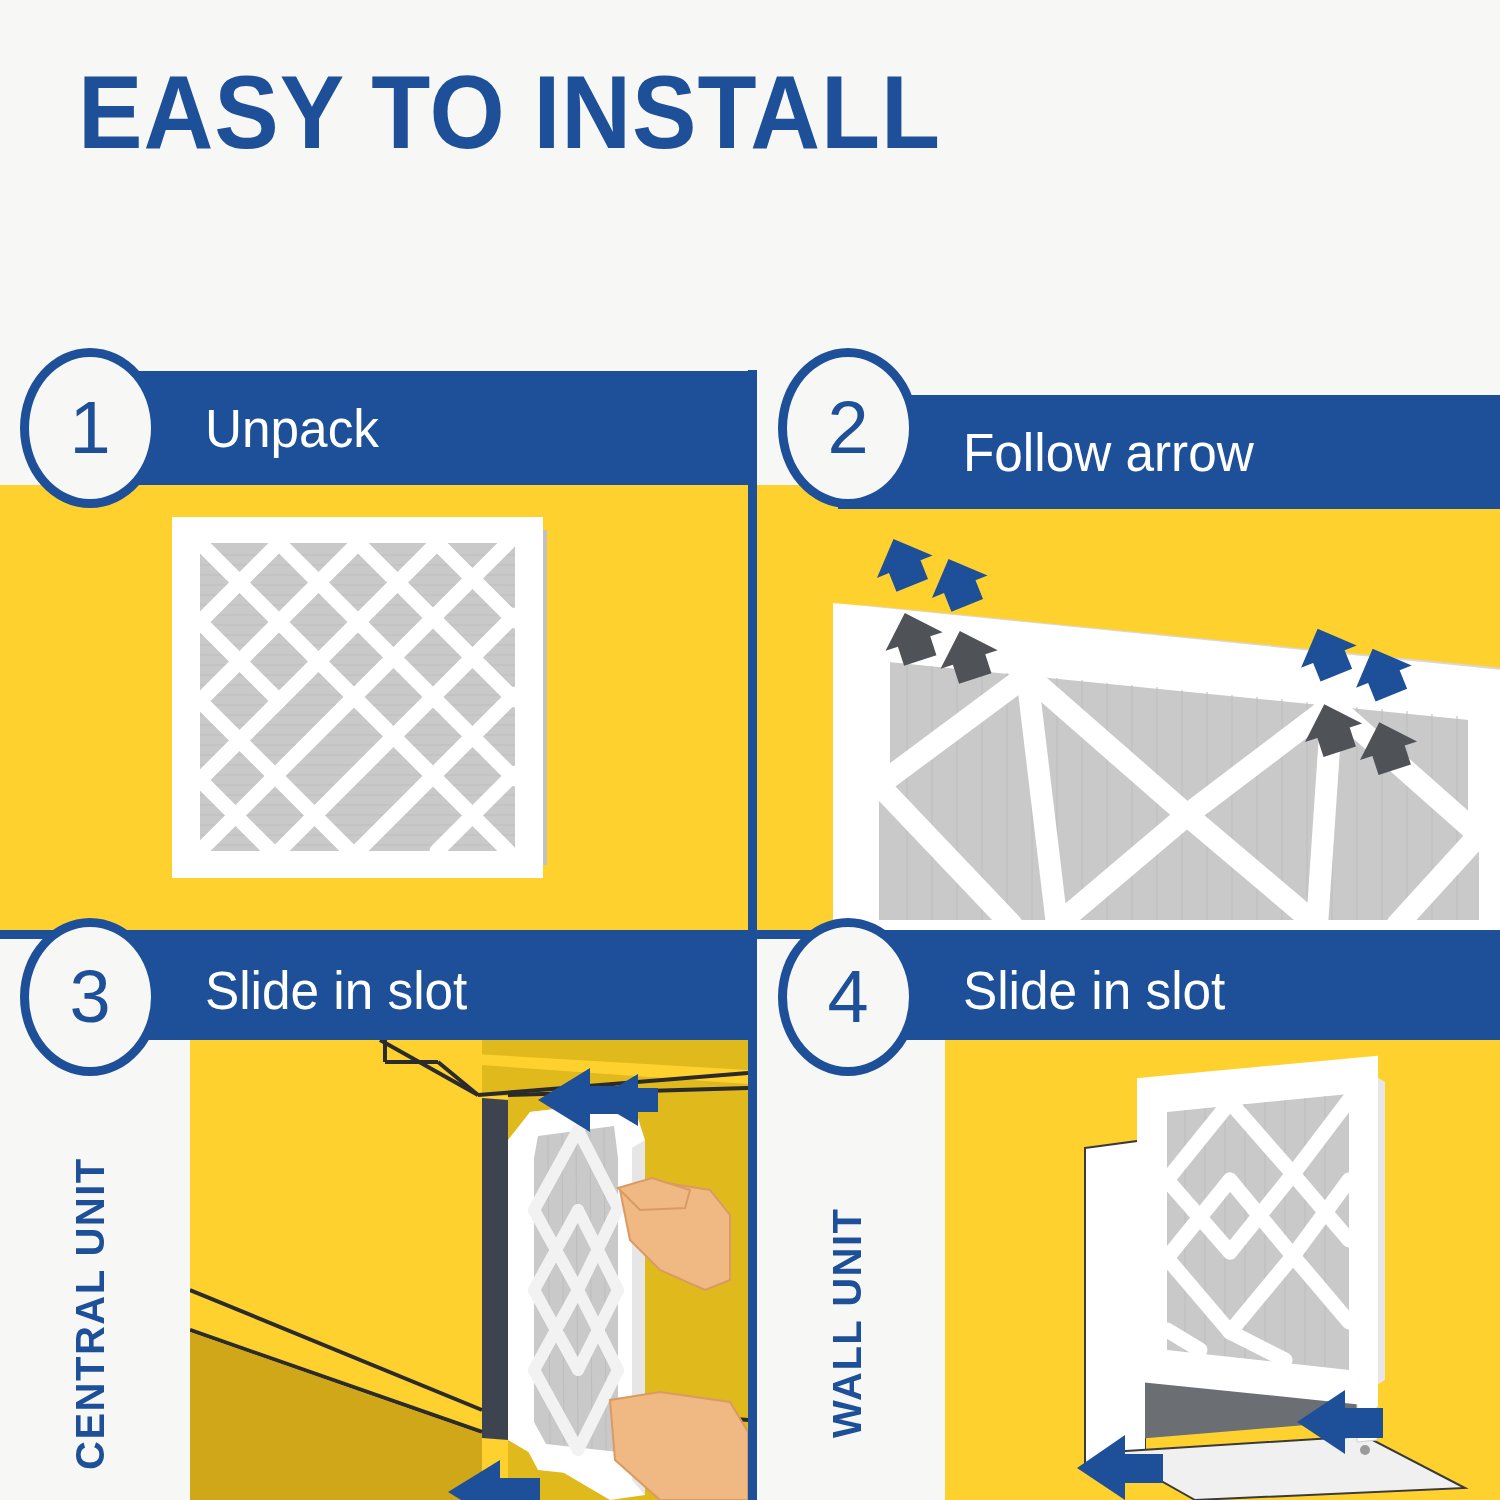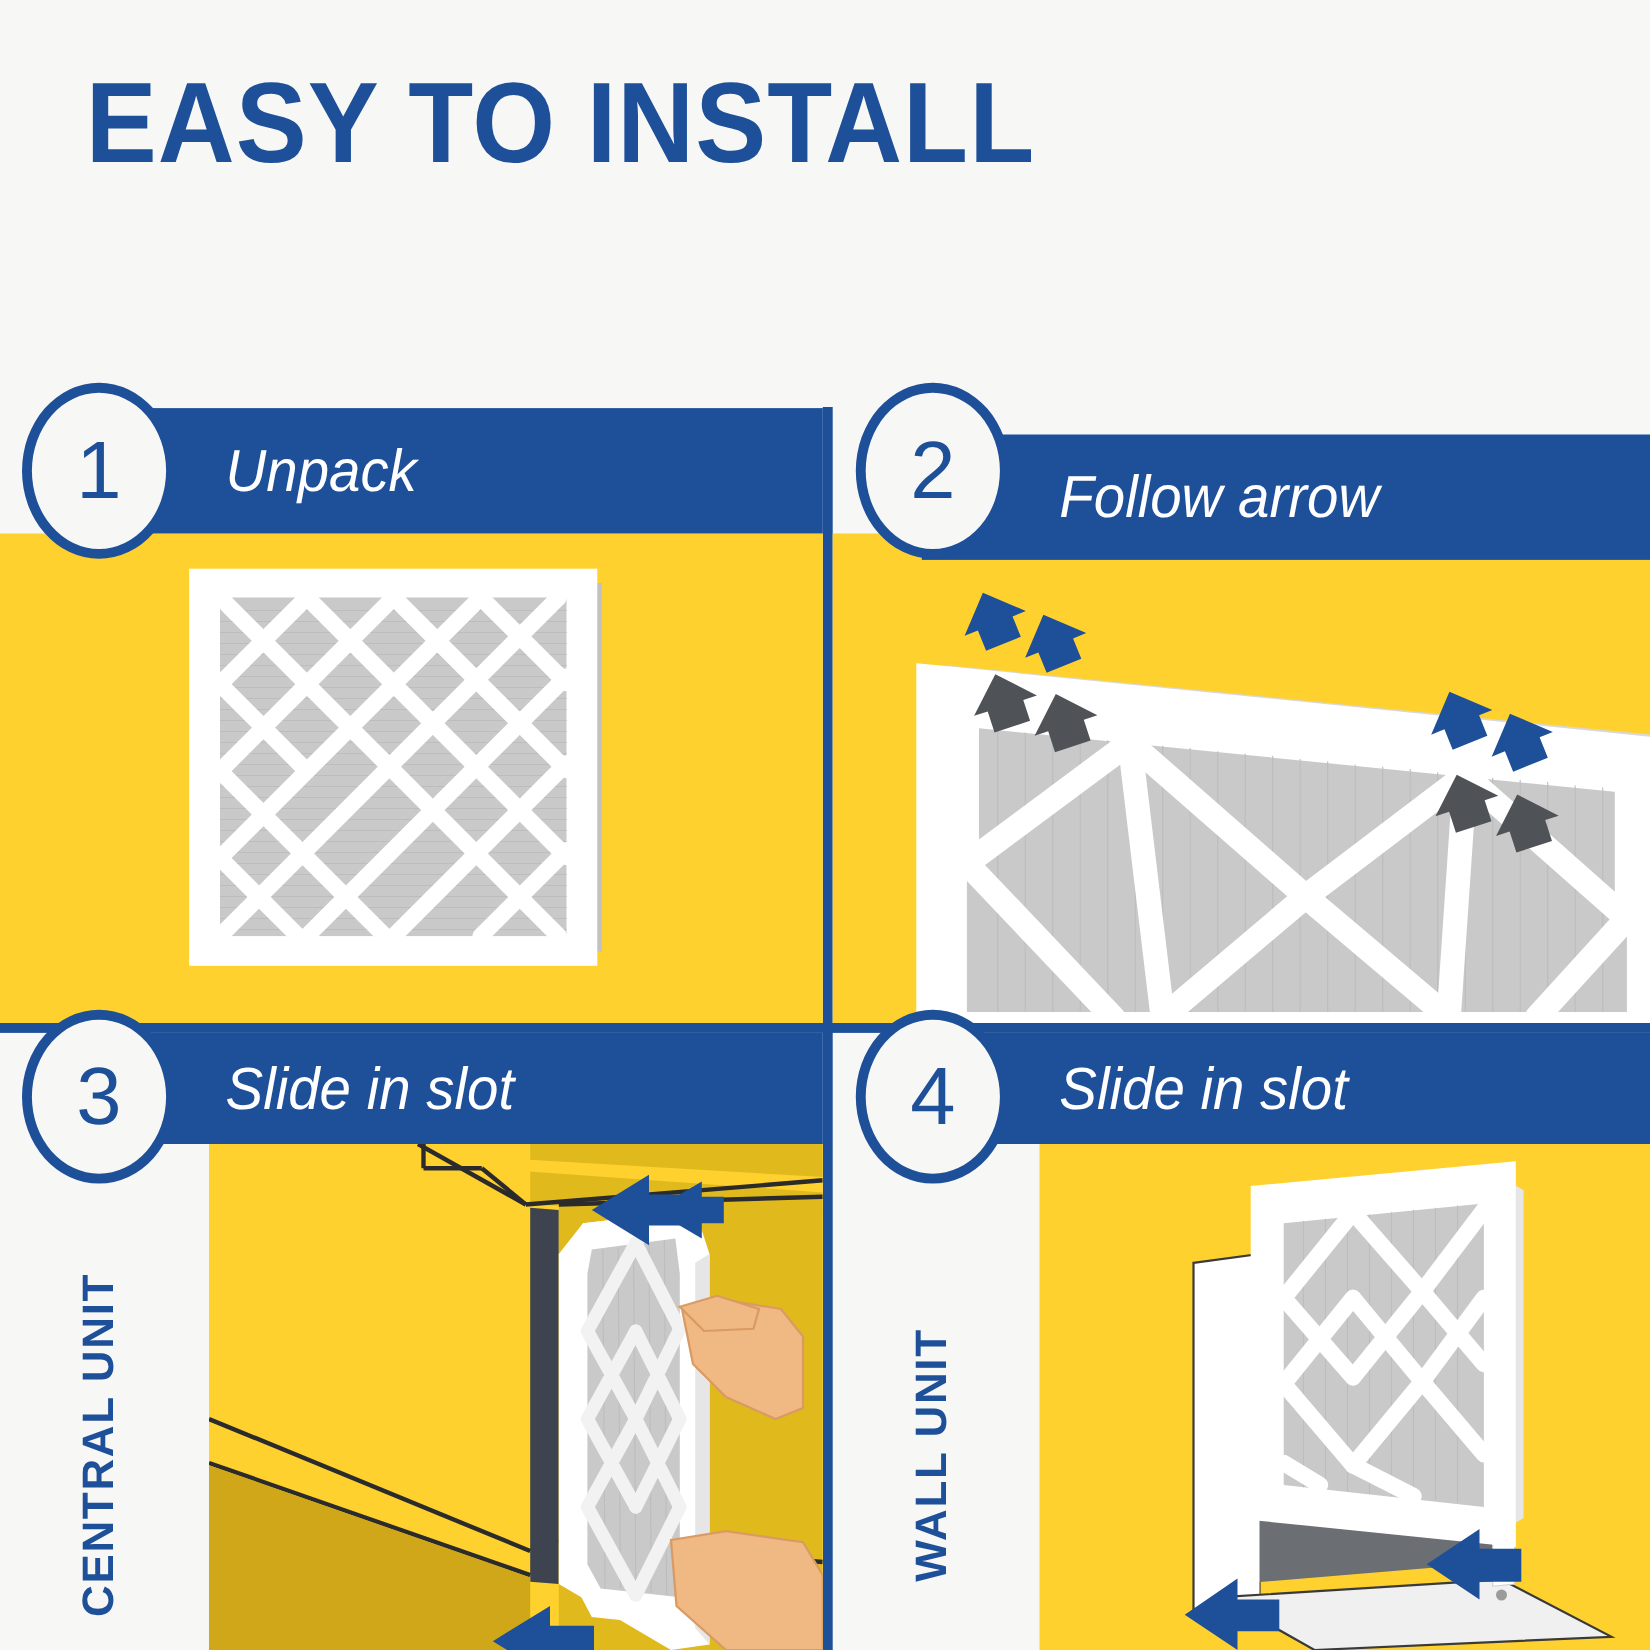--- a/index.html
+++ b/index.html
@@ -25,21 +25,21 @@
   }
 
   
   .panel{position:absolute;overflow:hidden;}
   .panel-art{position:absolute;left:0;top:0;width:100%;height:100%;}
 
   
   .banner{
     position:absolute;
     background:#1e5099;
-    display:flex;align-items:center;font-style:italic;
+    display:flex;align-items:center;
   }
   .banner-label{
     color:#ffffff;
     font-size:54px;
     line-height:54px;
     white-space:nowrap;
     font-weight:normal;
     transform:scaleX(0.95);
     transform-origin:left center;
   }

